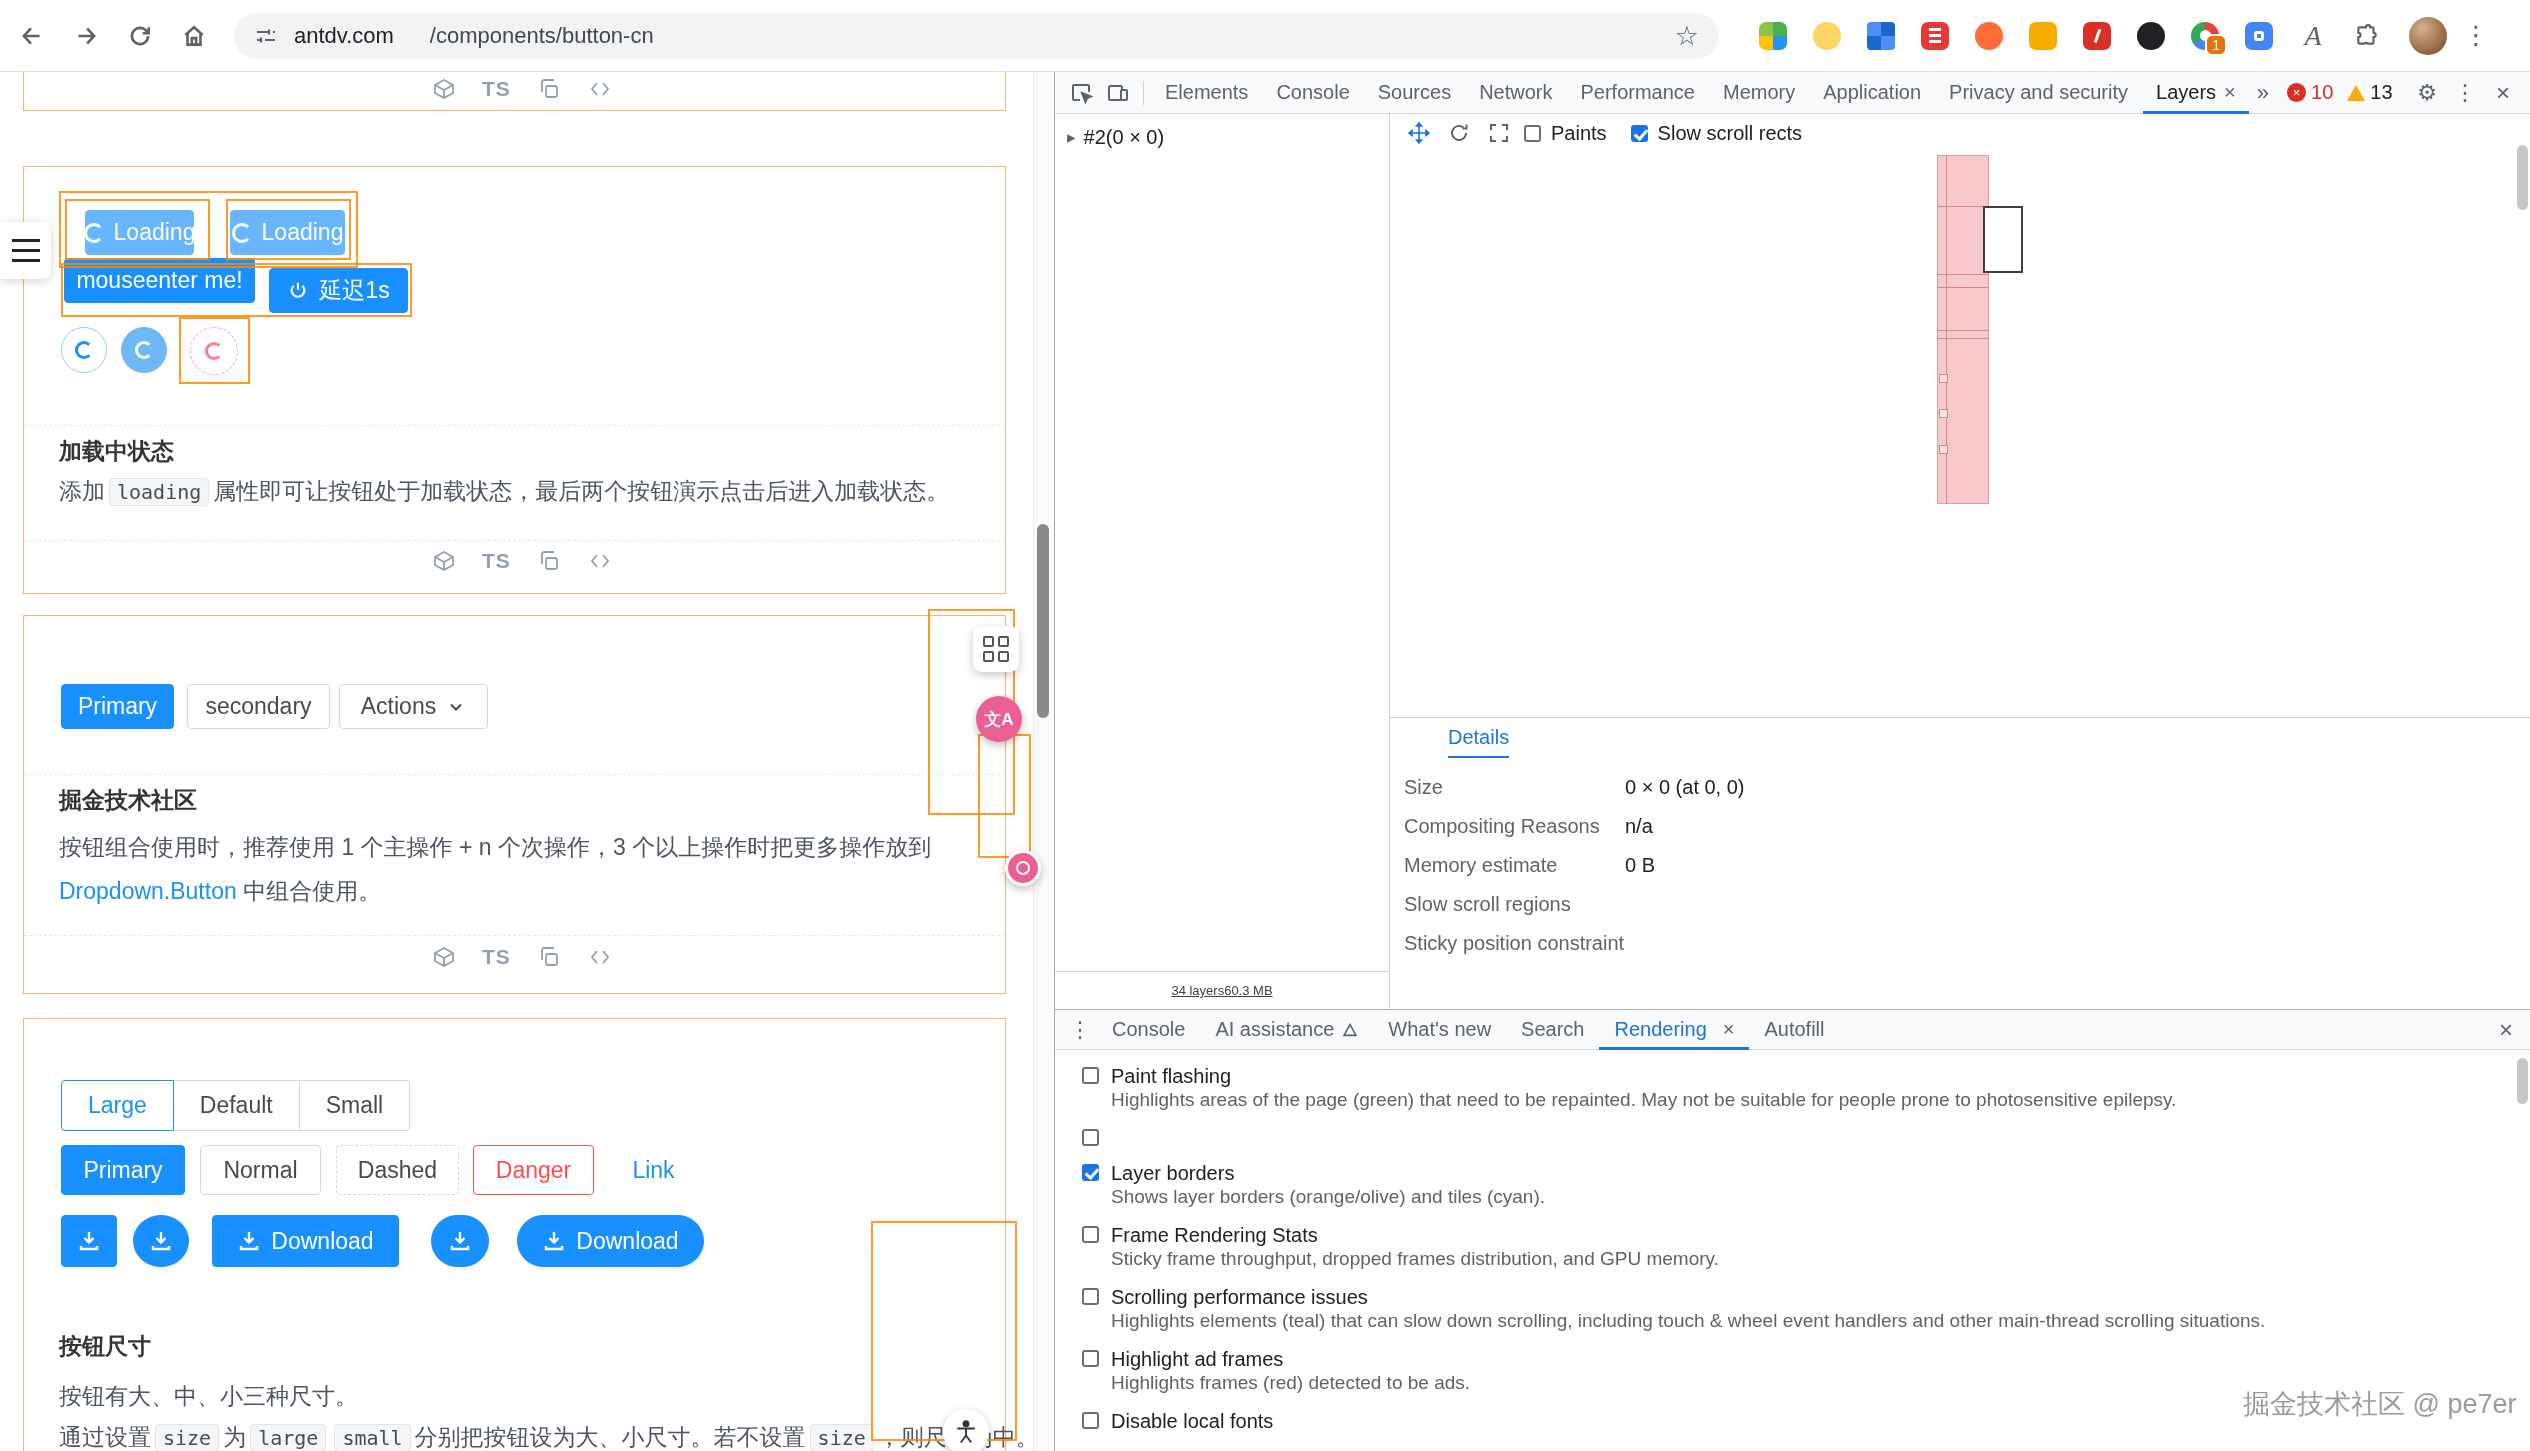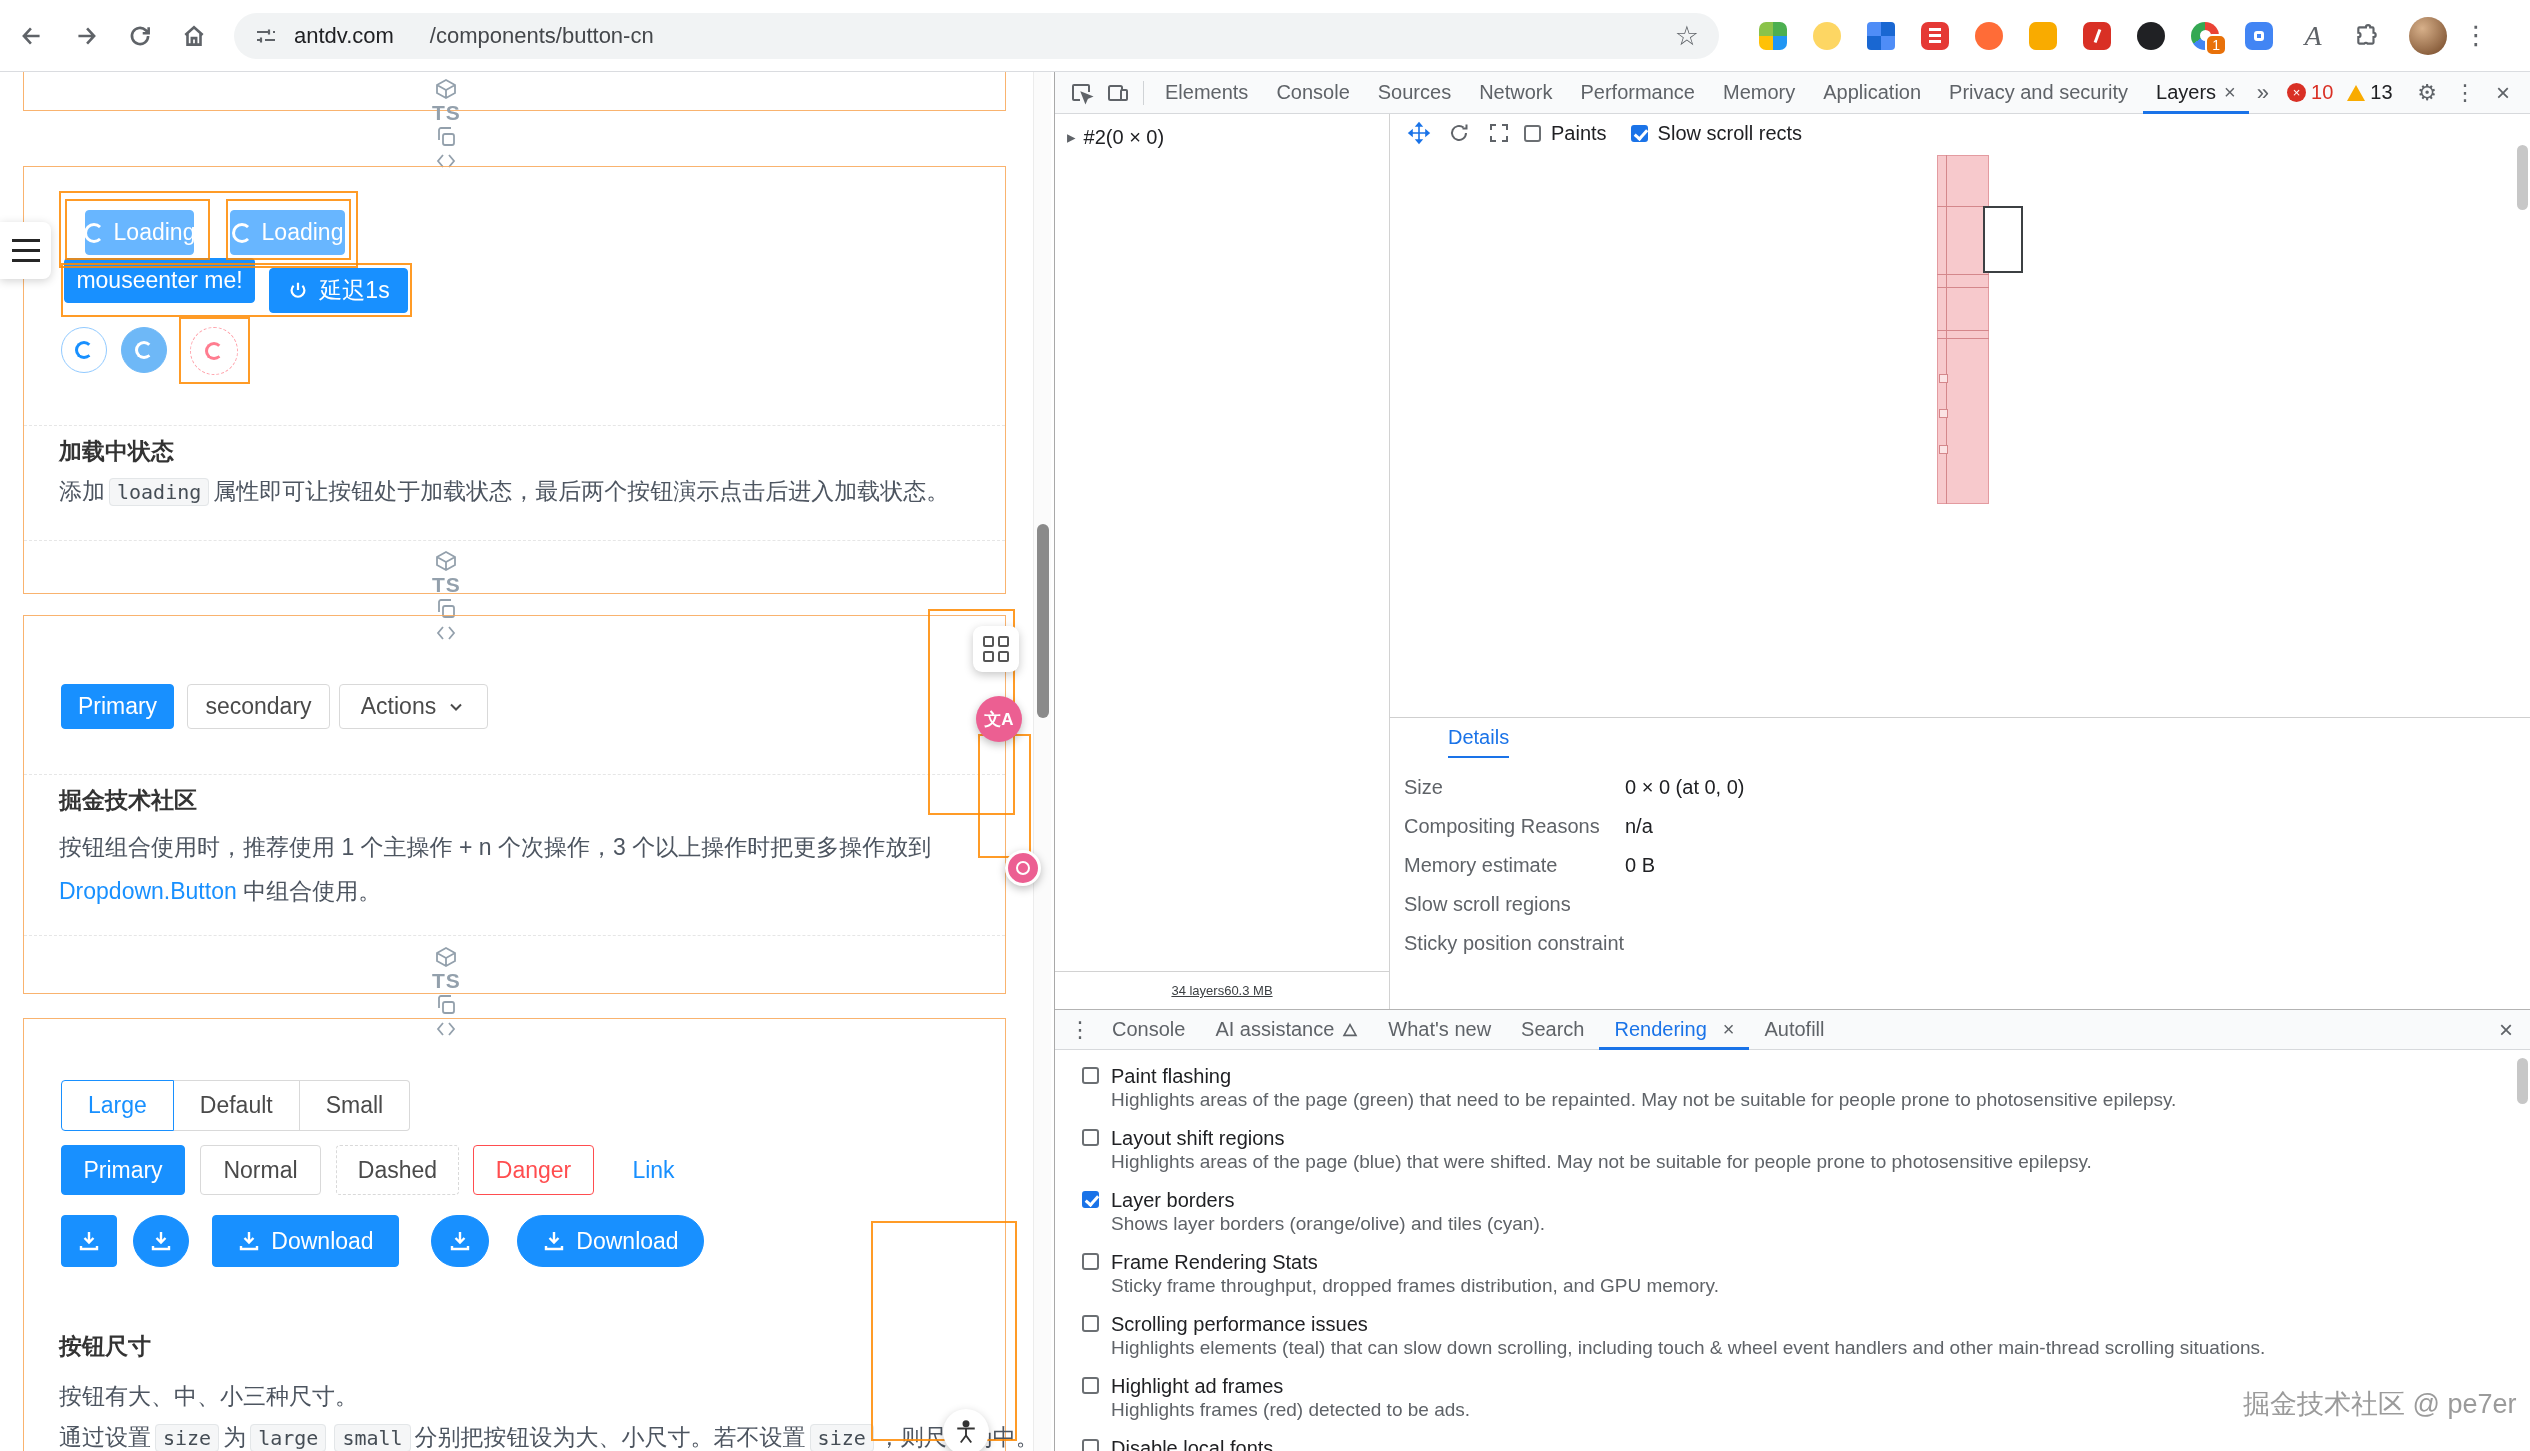--- a/index.html
+++ b/index.html
@@ -29,21 +29,21 @@
 
   
   .page { position:absolute; left:0; top:72px; width:1050px; height:1379px; background:#fff; overflow:hidden; }
   .demo-card { position:absolute; left:23px; width:983px; border:1px solid rgba(248,166,86,.85); background:transparent; }
   .sep { position:absolute; left:24px; width:981px; border-top:1px dashed #e6e6e6; }
   .demo-title { position:absolute; left:59px; font-size:23px; font-weight:700; color:#333; }
   .demo-desc { position:absolute; left:59px; font-size:23px; color:#4d5560; white-space:nowrap; }
   .code { font-family:"DejaVu Sans Mono","Liberation Mono",monospace; font-size:20px; color:#454d55;
     background:#f5f6f7; border:1px solid #e3e6e8; border-radius:4px; padding:1px 7px; margin:0 4px; }
   .doc-link { color:#1890ff; }
-  .demo-actions { position:absolute; left:432px; display:flex; align-items:center; color:#93a0ac;flex-direction:column; }
+  .demo-actions { position:absolute; left:432px; display:flex; align-items:center; gap:26px; color:#93a0ac; }
   .demo-actions svg { stroke:#93a0ac; fill:none; stroke-width:1.8; }
   .ts-label { font-size:21px; font-weight:700; letter-spacing:1px; }
 
   .btn { position:absolute; display:flex; align-items:center; justify-content:center; gap:10px;
     font-size:23px; border-radius:4px; cursor:default; white-space:nowrap; }
   .btn-primary { background:#1890ff; border:1px solid #1890ff; color:#fff; }
   .btn-default { background:#fff; border:1px solid #d9d9d9; color:#4a4a4a; }
   .btn-dashed  { background:#fff; border:1px dashed #d9d9d9; color:#4a4a4a; }
   .btn-danger  { background:#fff; border:1px solid #ff4d4f; color:#ff4d4f; }
   .btn-link    { background:transparent; border:none; color:#1890ff; }
@@ -570,24 +570,20 @@
     <div class="drawer-content">
       <div class="opt-row">
         <span class="cb"></span>
         <span>
           <div class="opt-label">Paint flashing</div>
           <div class="opt-desc">Highlights areas of the page (green) that need to be repainted. May not be suitable for people prone to photosensitive epilepsy.</div>
         </span>
       </div>
       <div class="opt-row">
         <span class="cb"></span>
-        <span>
-          <div class="opt-label">Layout shift regions</div>
-          <div class="opt-desc">Highlights areas of the page (blue) that were shifted. May not be suitable for people prone to photosensitive epilepsy.</div>
-        </span>
       </div>
       <div class="opt-row">
         <span class="cb checked"></span>
         <span>
           <div class="opt-label">Layer borders</div>
           <div class="opt-desc">Shows layer borders (orange/olive) and tiles (cyan).</div>
         </span>
       </div>
       <div class="opt-row">
         <span class="cb"></span>

